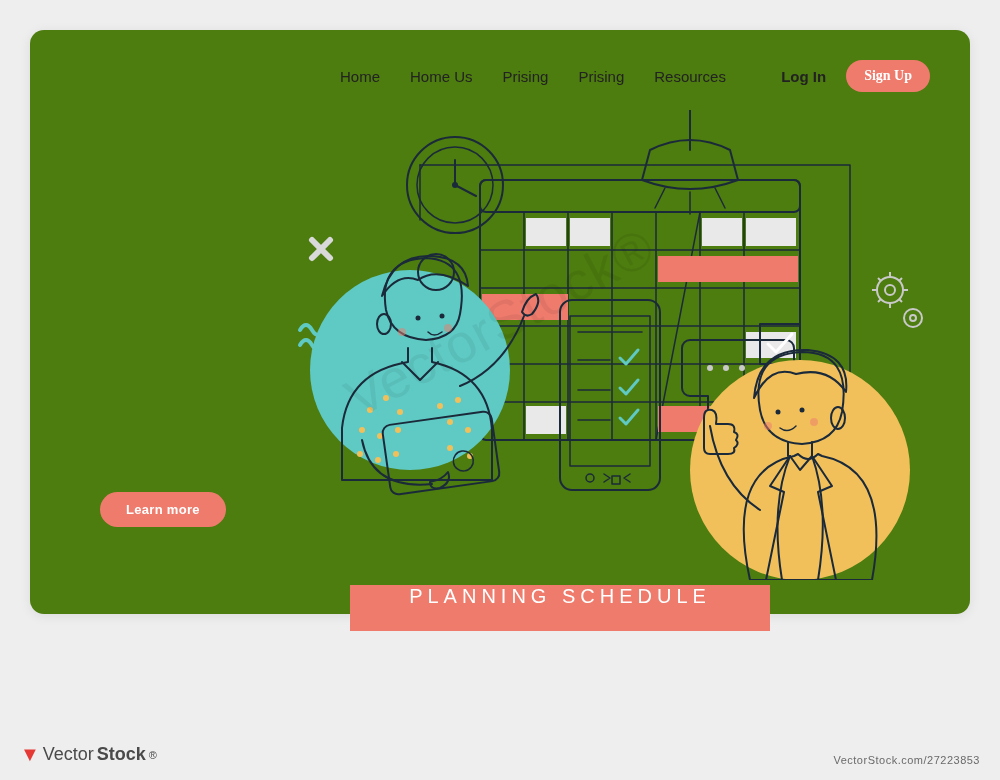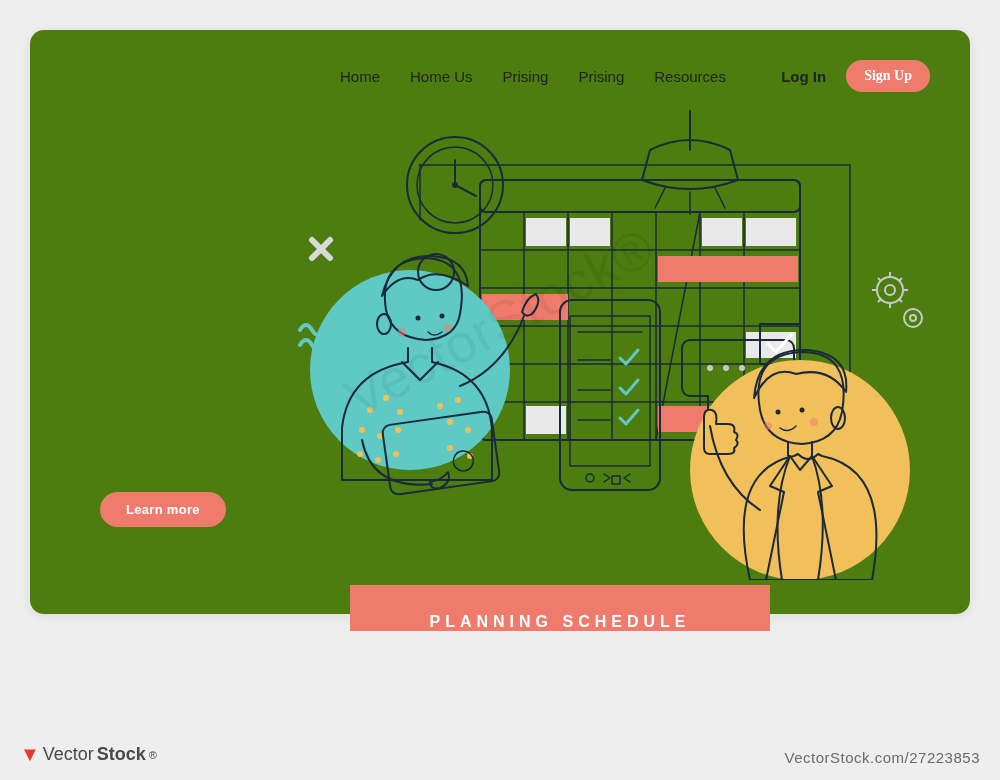--- a/index.html
+++ b/index.html
@@ -46,27 +46,27 @@
     border-radius:18px; font-size:13px; font-weight:600; cursor:pointer;
     letter-spacing:.3px;
     margin-top:32px;
   }
   
   .illu { position:absolute; left:260px; top:80px; width:640px; height:470px; }
   .stroke { fill:none; stroke:#1b2a3a; stroke-width:2; stroke-linecap:round; stroke-linejoin:round; }
   .thin { stroke-width:1.5; }
   .title-banner {
     position:absolute; left:320px; top:555px; width:420px; height:46px;
-    background:#ee7b6c; display:flex; align-items:flex-end; justify-content:center;
-    color:#fff; font-size:16px; letter-spacing:5px; font-weight:700;
+    background:#ee7b6c; display:flex; align-items:flex-start; justify-content:center;
+    color:#fff; font-size:20px; letter-spacing:5px; font-weight:400;
   }
   
   .vs-logo { position:absolute; left:20px; bottom:14px; display:flex; align-items:center; gap:3px; font-size:18px; color:#4a4a4a; }
   .vs-logo .v { color:#e53935; font-weight:700; font-size:20px; }
-  .vs-id { position:absolute; right:20px; bottom:14px; font-size:15px; color:#6a6a6a; letter-spacing:.5px; }
+  .vs-id { position:absolute; right:20px; bottom:14px; font-size:11px; color:#6a6a6a; letter-spacing:.5px; }
   .watermark {
     position:absolute; left:50%; top:50%; transform:translate(-50%,-50%) rotate(-28deg);
     font-size:54px; color:rgba(0,0,0,0.06); font-weight:400; pointer-events:none;
     white-space:nowrap; letter-spacing:1px;
   }
 </style>
 </head>
 <body>
 
 <div class="card">

